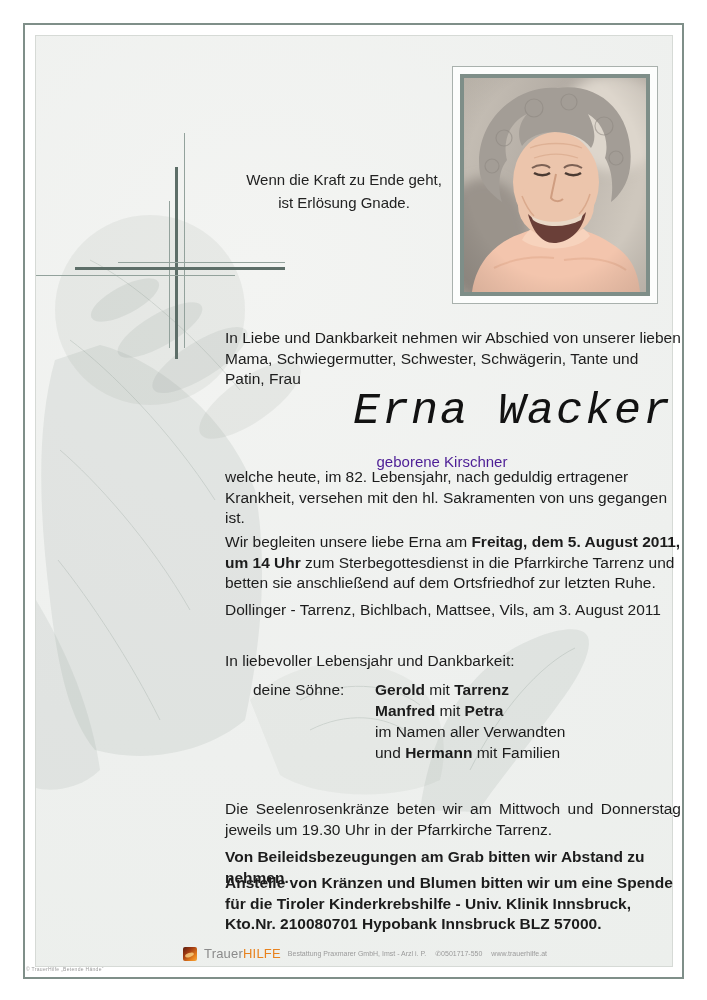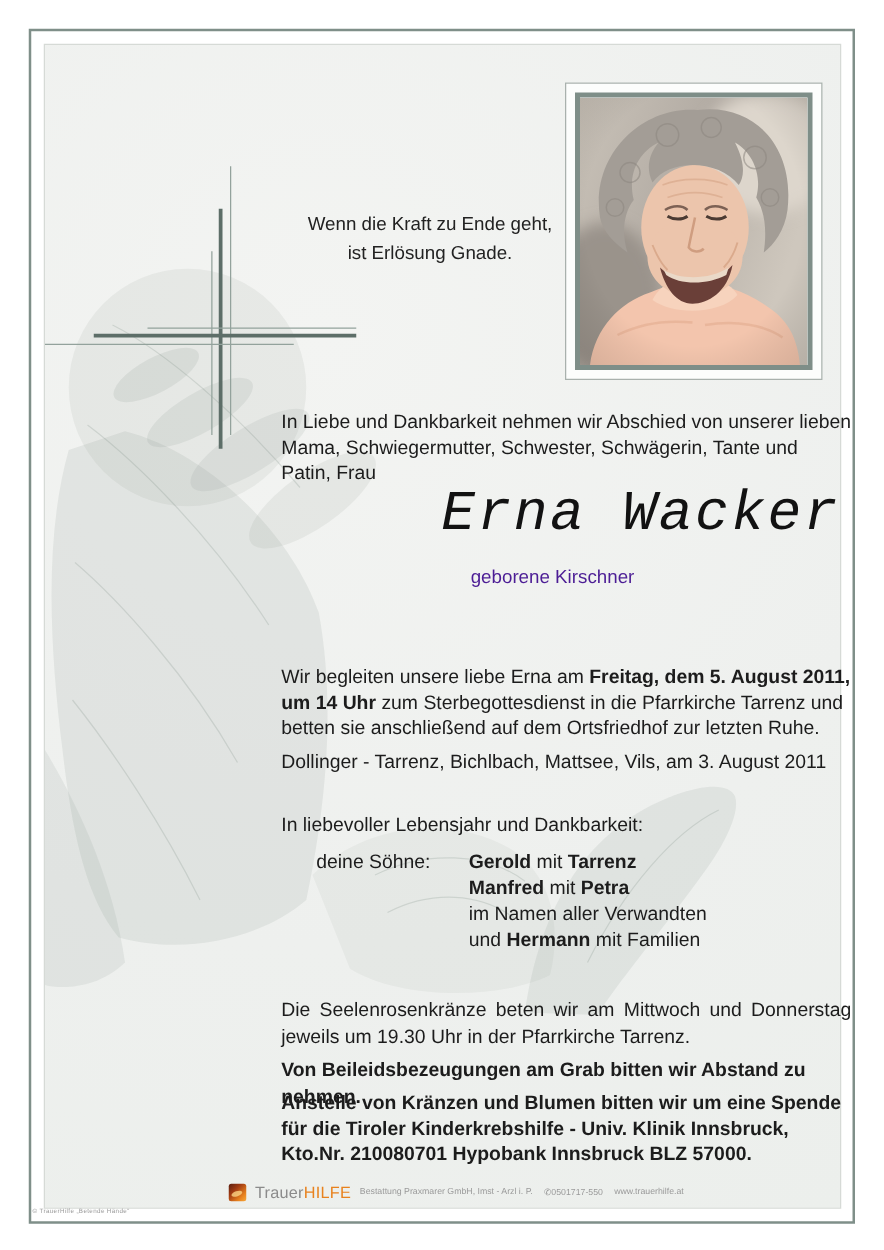--- a/index.html
+++ b/index.html
@@ -136,20 +136,21 @@
     <div>ist Erlösung Gnade.</div>
   </div>
 
   <div class="abs body-text" style="left:225px;top:328px;width:456px;">In Liebe und Dankbarkeit nehmen wir Abschied von unserer lieben Mama, Schwiegermutter, Schwester, Schwägerin, Tante und Patin, Frau</div>
 
   <div class="abs" style="left:212px;top:386px;width:460px;">
     <div class="name">Erna Wacker</div>
     <div class="maiden">geborene Kirschner</div>
   </div>
 
+  <div class="abs body-text" style="left:225px;top:467px;width:456px;">welche heute, im 82. Lebensjahr, nach geduldig ertragener Krankheit, versehen mit den hl. Sakramenten von uns gegangen ist.</div>
 
   <div class="abs body-text" style="left:225px;top:532px;width:458px;"><span>Wir begleiten unsere liebe Erna am </span><span class="b">Freitag, dem 5. August 2011, um 14 Uhr</span><span> zum Sterbegottesdienst in die Pfarrkirche Tarrenz und betten sie anschließend auf dem Ortsfriedhof zur letzten Ruhe.</span></div>
 
   <div class="abs body-text" style="left:225px;top:600px;width:458px;">Dollinger - Tarrenz, Bichlbach, Mattsee, Vils, am 3. August 2011</div>
 
   <div class="abs body-text" style="left:225px;top:651px;width:458px;">In liebevoller Lebensjahr und Dankbarkeit:</div>
 
   <div class="abs body-text" style="left:225px;top:679px;width:458px;line-height:21px;">
     <div class="family-row">
       <div class="family-label">deine Söhne:</div>

